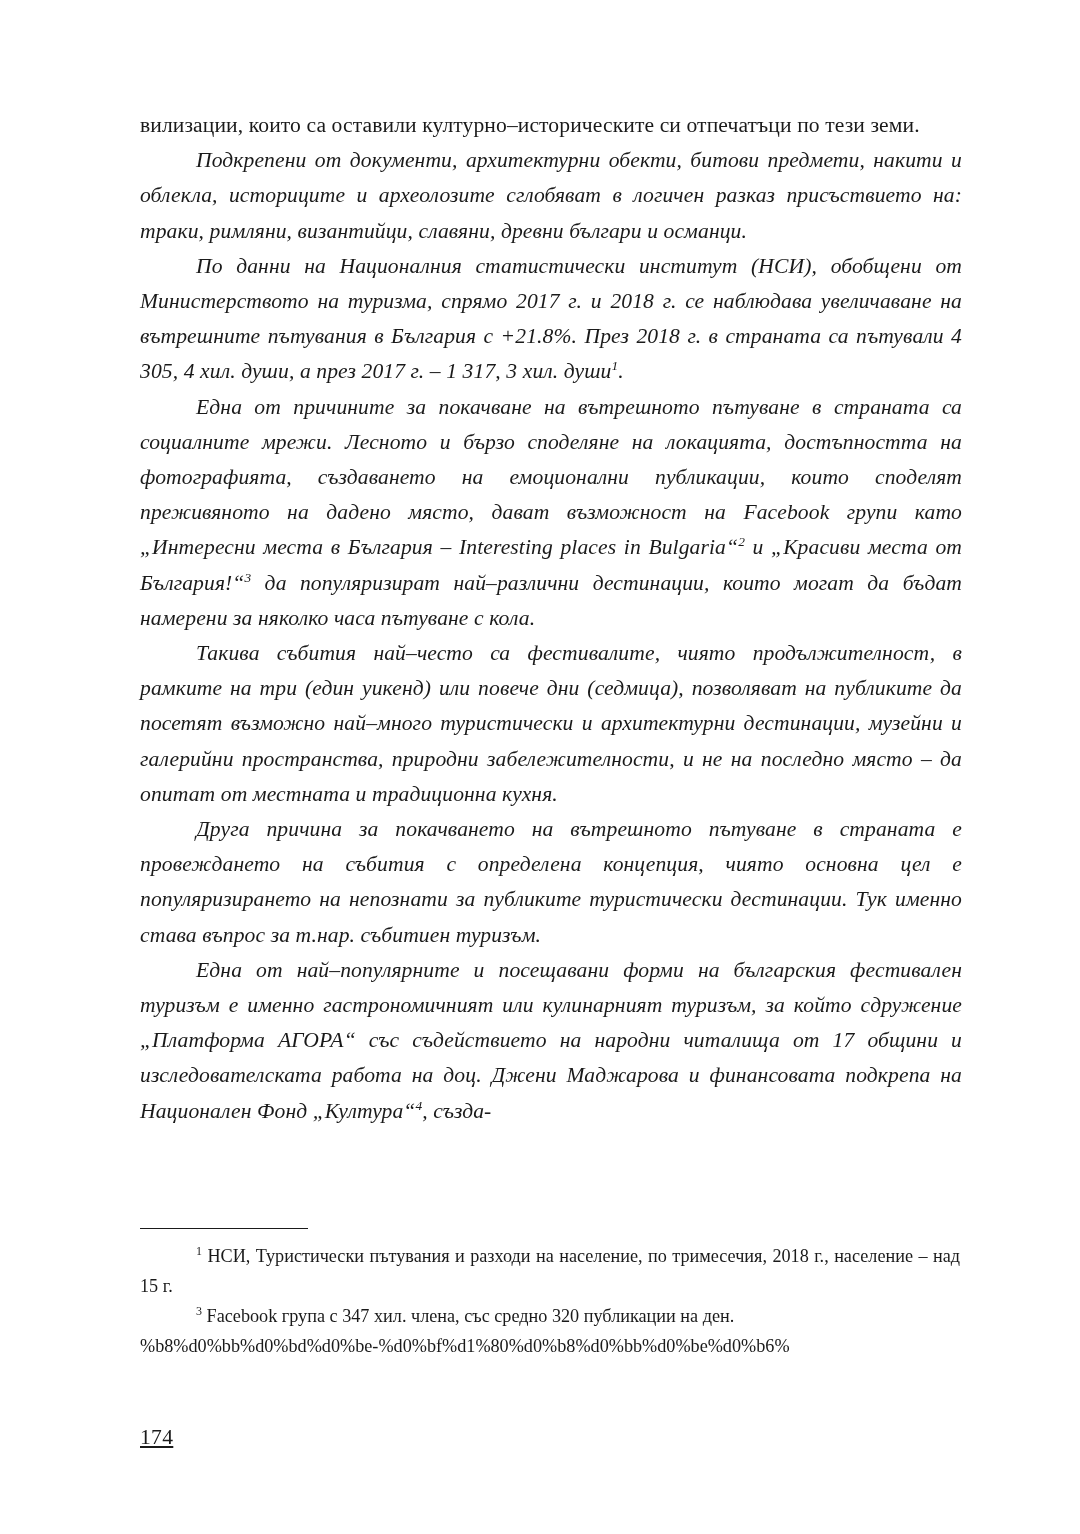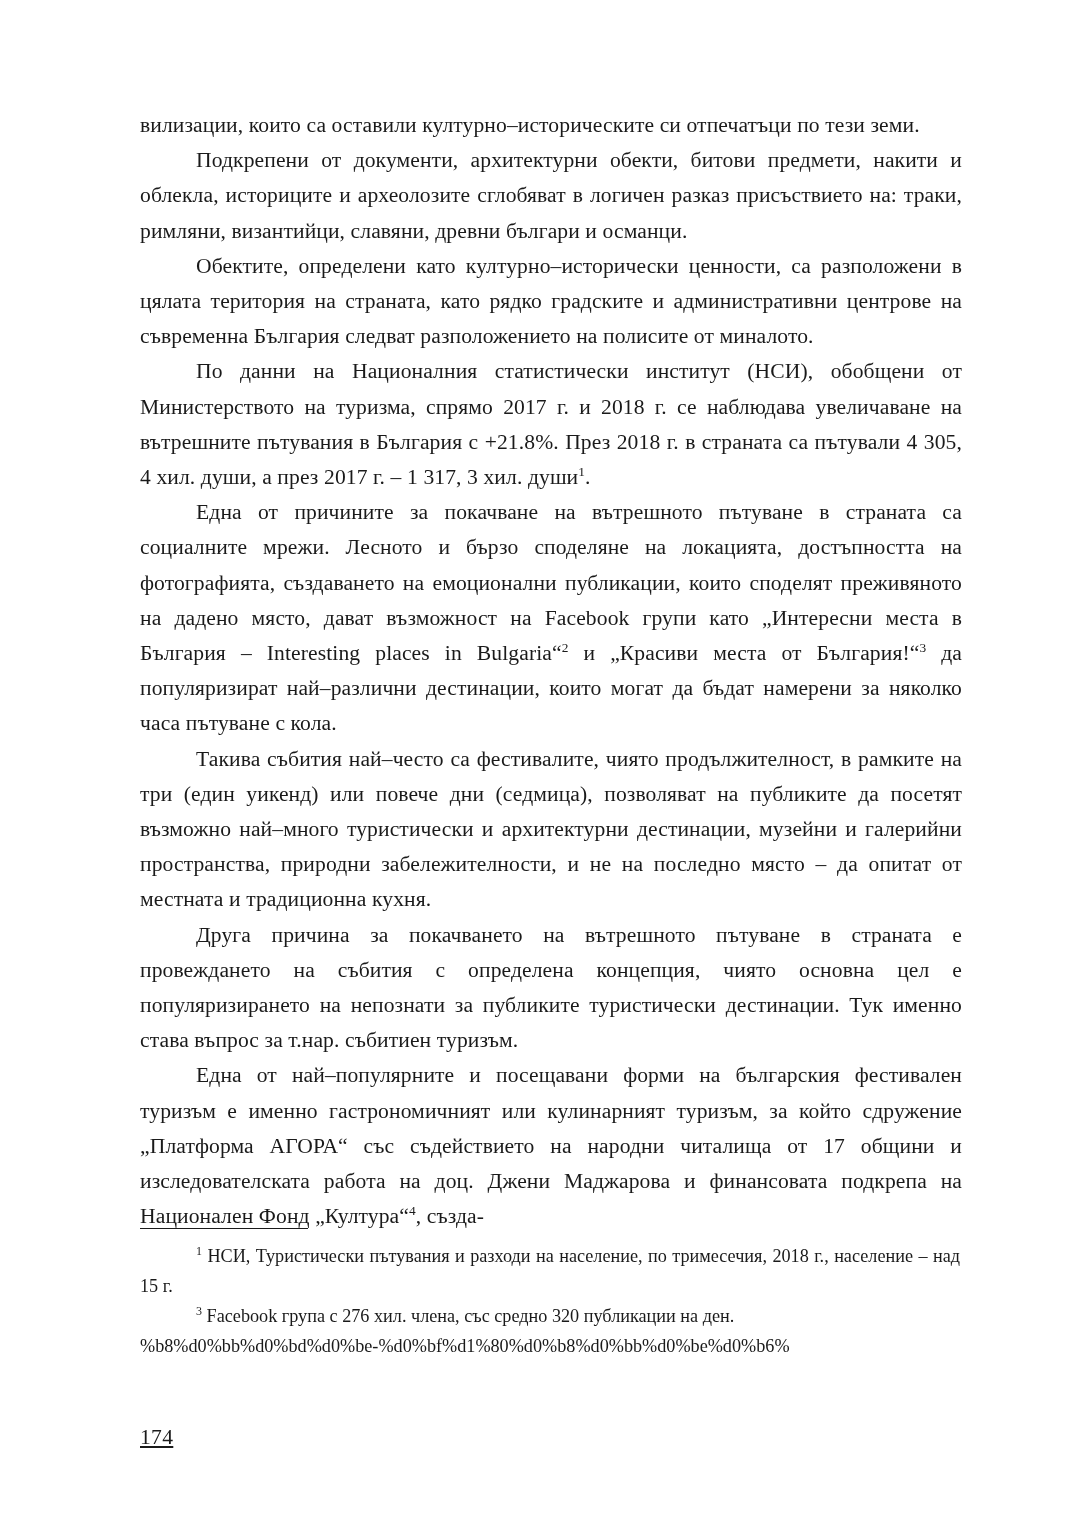--- a/index.html
+++ b/index.html
@@ -29,20 +29,21 @@
     line-height: 35.2px;
     text-align: justify;
     text-justify: inter-word;
     letter-spacing: 0.1px;
   }
   .body-text p {
     margin: 0;
   }
   .body-text p.indent {
     text-indent: 56px;
+    font-style: italic;
   }
   sup {
     font-size: 0.62em;
     vertical-align: super;
     line-height: 0;
   }
   .footnote-area {
     position: absolute;
     left: 140px;
     right: 120px;
@@ -88,23 +89,20 @@
   <div class="body-text">
 
     <p>
       <span>вилизации, които са оставили културно–историческите си отпечатъци по тези земи.</span>
     </p>
 
     <p class="indent">
       <span>Подкрепени от документи, архитектурни обекти, битови предмети, накити и облекла, историците и археолозите сглобяват в логичен разказ присъствието на: траки, римляни, византийци, славяни, древни българи и османци.</span>
     </p>
 
-    <p class="indent">
-      <span>Обектите, определени като културно–исторически ценности, са разположени в цялата територия на страната, като рядко градските и административни центрове на съвременна България следват разположението на полисите от миналото.</span>
-    </p>
 
     <p class="indent">
       <span>По данни на Националния статистически институт (НСИ), обобщени от Министерството на туризма, спрямо 2017 г. и 2018 г. се наблюдава увеличаване на вътрешните пътувания в България с +21.8%. През 2018 г. в страната са пътували 4 305, 4 хил. души, а през 2017 г. – 1 317, 3 хил. души</span><sup>1</sup><span>.</span>
     </p>
 
     <p class="indent">
       <span>Една от причините за покачване на вътрешното пътуване в страната са социалните мрежи. Лесното и бързо споделяне на локацията, достъпността на фотографията, създаването на емоционални публикации, които споделят преживяното на дадено място, дават възможност на Facebook групи като „Интересни места в България – Interesting places in Bulgaria“</span><sup>2</sup><span> и „Красиви места от България!“</span><sup>3</sup><span> да популяризират най–различни дестинации, които могат да бъдат намерени за няколко часа пътуване с кола.</span>
     </p>
 
     <p class="indent">
@@ -123,21 +121,21 @@
 
   <div class="footnote-area">
     <div class="footnote-rule"></div>
     <div class="footnotes">
       <p>
         <sup>1</sup>
         <span>НСИ, Туристически пътувания и разходи на население, по тримесечия, 2018 г., население – над 15 г.</span>
       </p>
       <p>
         <sup>3</sup>
-        <span>Facebook група с 276 хил. члена, със средно 320 публикации на ден.</span>
+        <span>Facebook група с 347 хил. члена, със средно 320 публикации на ден.</span>
       </p>
       <p class="nowrap-url">
         <span>%b8%d0%bb%d0%bd%d0%be-%d0%bf%d1%80%d0%b8%d0%bb%d0%be%d0%b6%</span>
       </p>
     </div>
   </div>
 
   <div class="page-number">174</div>
 
 </div>

